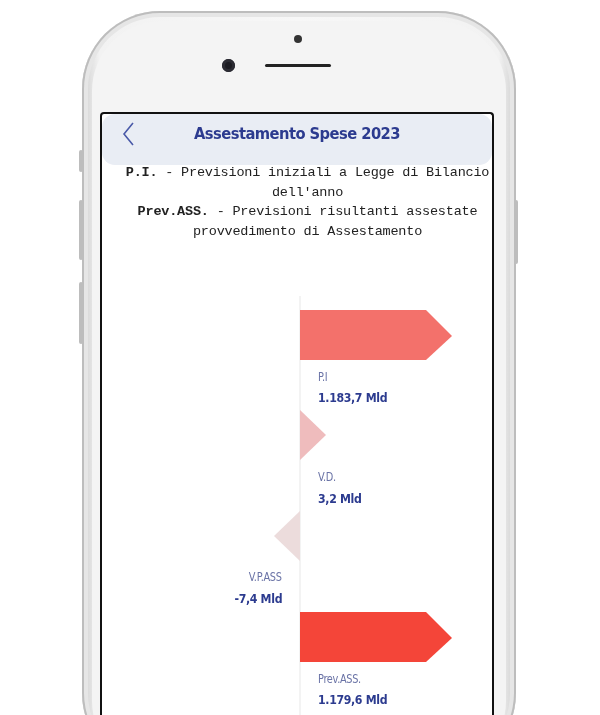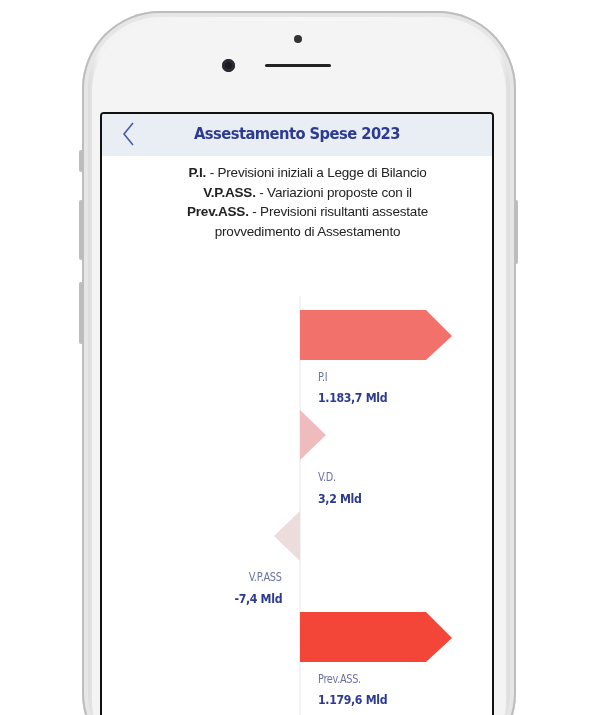--- a/index.html
+++ b/index.html
@@ -6,24 +6,24 @@
   body { width:600px; height:715px; background:#ffffff; position:relative; overflow:hidden; font-family:"Liberation Sans", "DejaVu Sans", sans-serif; }
   .phone { position:absolute; left:82px; top:11px; width:434px; height:760px; border-radius:78px;
            background:linear-gradient(90deg,#cfcfcf 0%,#f2f2f2 4%,#f7f7f7 50%,#f2f2f2 96%,#cfcfcf 100%);
            box-shadow: inset 0 0 0 2px #bdbdbd, inset 0 0 0 6px #e6e6e6; }
   .phone-inner { position:absolute; left:10px; top:10px; right:10px; bottom:0; border-radius:70px; background:#f4f4f4; }
   .side-btn { position:absolute; width:4px; background:#bdbdbd; border-radius:2px; }
   .sensor { position:absolute; left:294px; top:35px; width:8px; height:8px; border-radius:50%; background:#333; }
   .camera { position:absolute; left:222px; top:59px; width:13px; height:13px; border-radius:50%; background:#1b1b22; box-shadow: inset 0 0 0 3px #2b2b33; }
   .speaker { position:absolute; left:265px; top:64px; width:66px; height:3px; border-radius:2px; background:#222; }
   .screen { position:absolute; left:100px; top:112px; width:394px; height:620px; background:#ffffff; border:2px solid #111; border-bottom:none; border-radius:4px 4px 0 0; overflow:hidden; box-sizing:border-box; }
-  .header { position:absolute; left:0; top:0; width:100%; height:42px; background:#e9edf4; }
+  .header { position:absolute; left:0; top:0; width:100%; height:51px; background:#e9edf4;border-radius:13px; }
   .back { position:absolute; left:18px; top:6px; width:20px; height:30px; cursor:pointer; }
   .title { position:absolute; left:0; right:0; top:10px; text-align:center; font-family:"DejaVu Sans", sans-serif; font-weight:bold; font-size:16px; color:#2c3b8f; letter-spacing:-0.6px; transform:scaleX(0.92); }
-  .legend { position:absolute; left:0; right:0; top:49px; text-align:center; font-family:Liberation Sans, sans-serif; font-size:13.5px; line-height:19.5px; color:#222; letter-spacing:-0.2px;padding-left:21px; }
+  .legend { position:absolute; left:0; right:0; top:49px; text-align:center; font-family:Liberation Mono, monospace; font-size:13.5px; line-height:19.5px; color:#222; letter-spacing:-0.2px;padding-left:21px; }
   .legend b { font-weight:bold; }
   .axis { position:absolute; left:197px; top:182px; width:2px; height:440px; background:#f3f3f3; }
   .bar { position:absolute; }
   .lbl { position:absolute; font-family:"DejaVu Sans", sans-serif; font-size:11.5px; color:#6a73a6; letter-spacing:-0.4px; transform:scaleX(0.85); transform-origin:left; }
   .val { position:absolute; font-family:"DejaVu Sans", sans-serif; font-size:12.5px; font-weight:bold; color:#2c3b8f; letter-spacing:-0.4px; transform:scaleX(0.88); transform-origin:left; }
   .lbl.r, .val.r { transform-origin:right; text-align:right; }
 </style>
 </head>
 <body>
 
@@ -43,21 +43,21 @@
     <div class="back">
       <svg width="20" height="30" viewBox="0 0 20 30">
         <polyline points="13,3 4,14 13,25" fill="none" stroke="#4a5aa8" stroke-width="1.6"></polyline>
       </svg>
     </div>
     <div class="title">Assestamento Spese 2023</div>
   </div>
 
   <div class="legend">
     <div><b>P.I.</b><span> - Previsioni iniziali a Legge di Bilancio</span></div>
-    <div><b>V.P.ASS.</b><span> - Variazioni proposte con il</span></div>
+    <div><span>dell'anno</span></div>
     <div><b>Prev.ASS.</b><span> - Previsioni risultanti assestate</span></div>
     <div><span>provvedimento di Assestamento</span></div>
   </div>
 
   <div class="axis"></div>
 
   <svg class="bar" style="left:198px;top:196px;" width="156" height="52" viewBox="0 0 156 52">
     <polygon points="0,0 126,0 152,26 126,50 0,50" fill="#f3716b"></polygon>
   </svg>
   <div class="lbl" style="left:216px;top:256px;">P.I</div>

